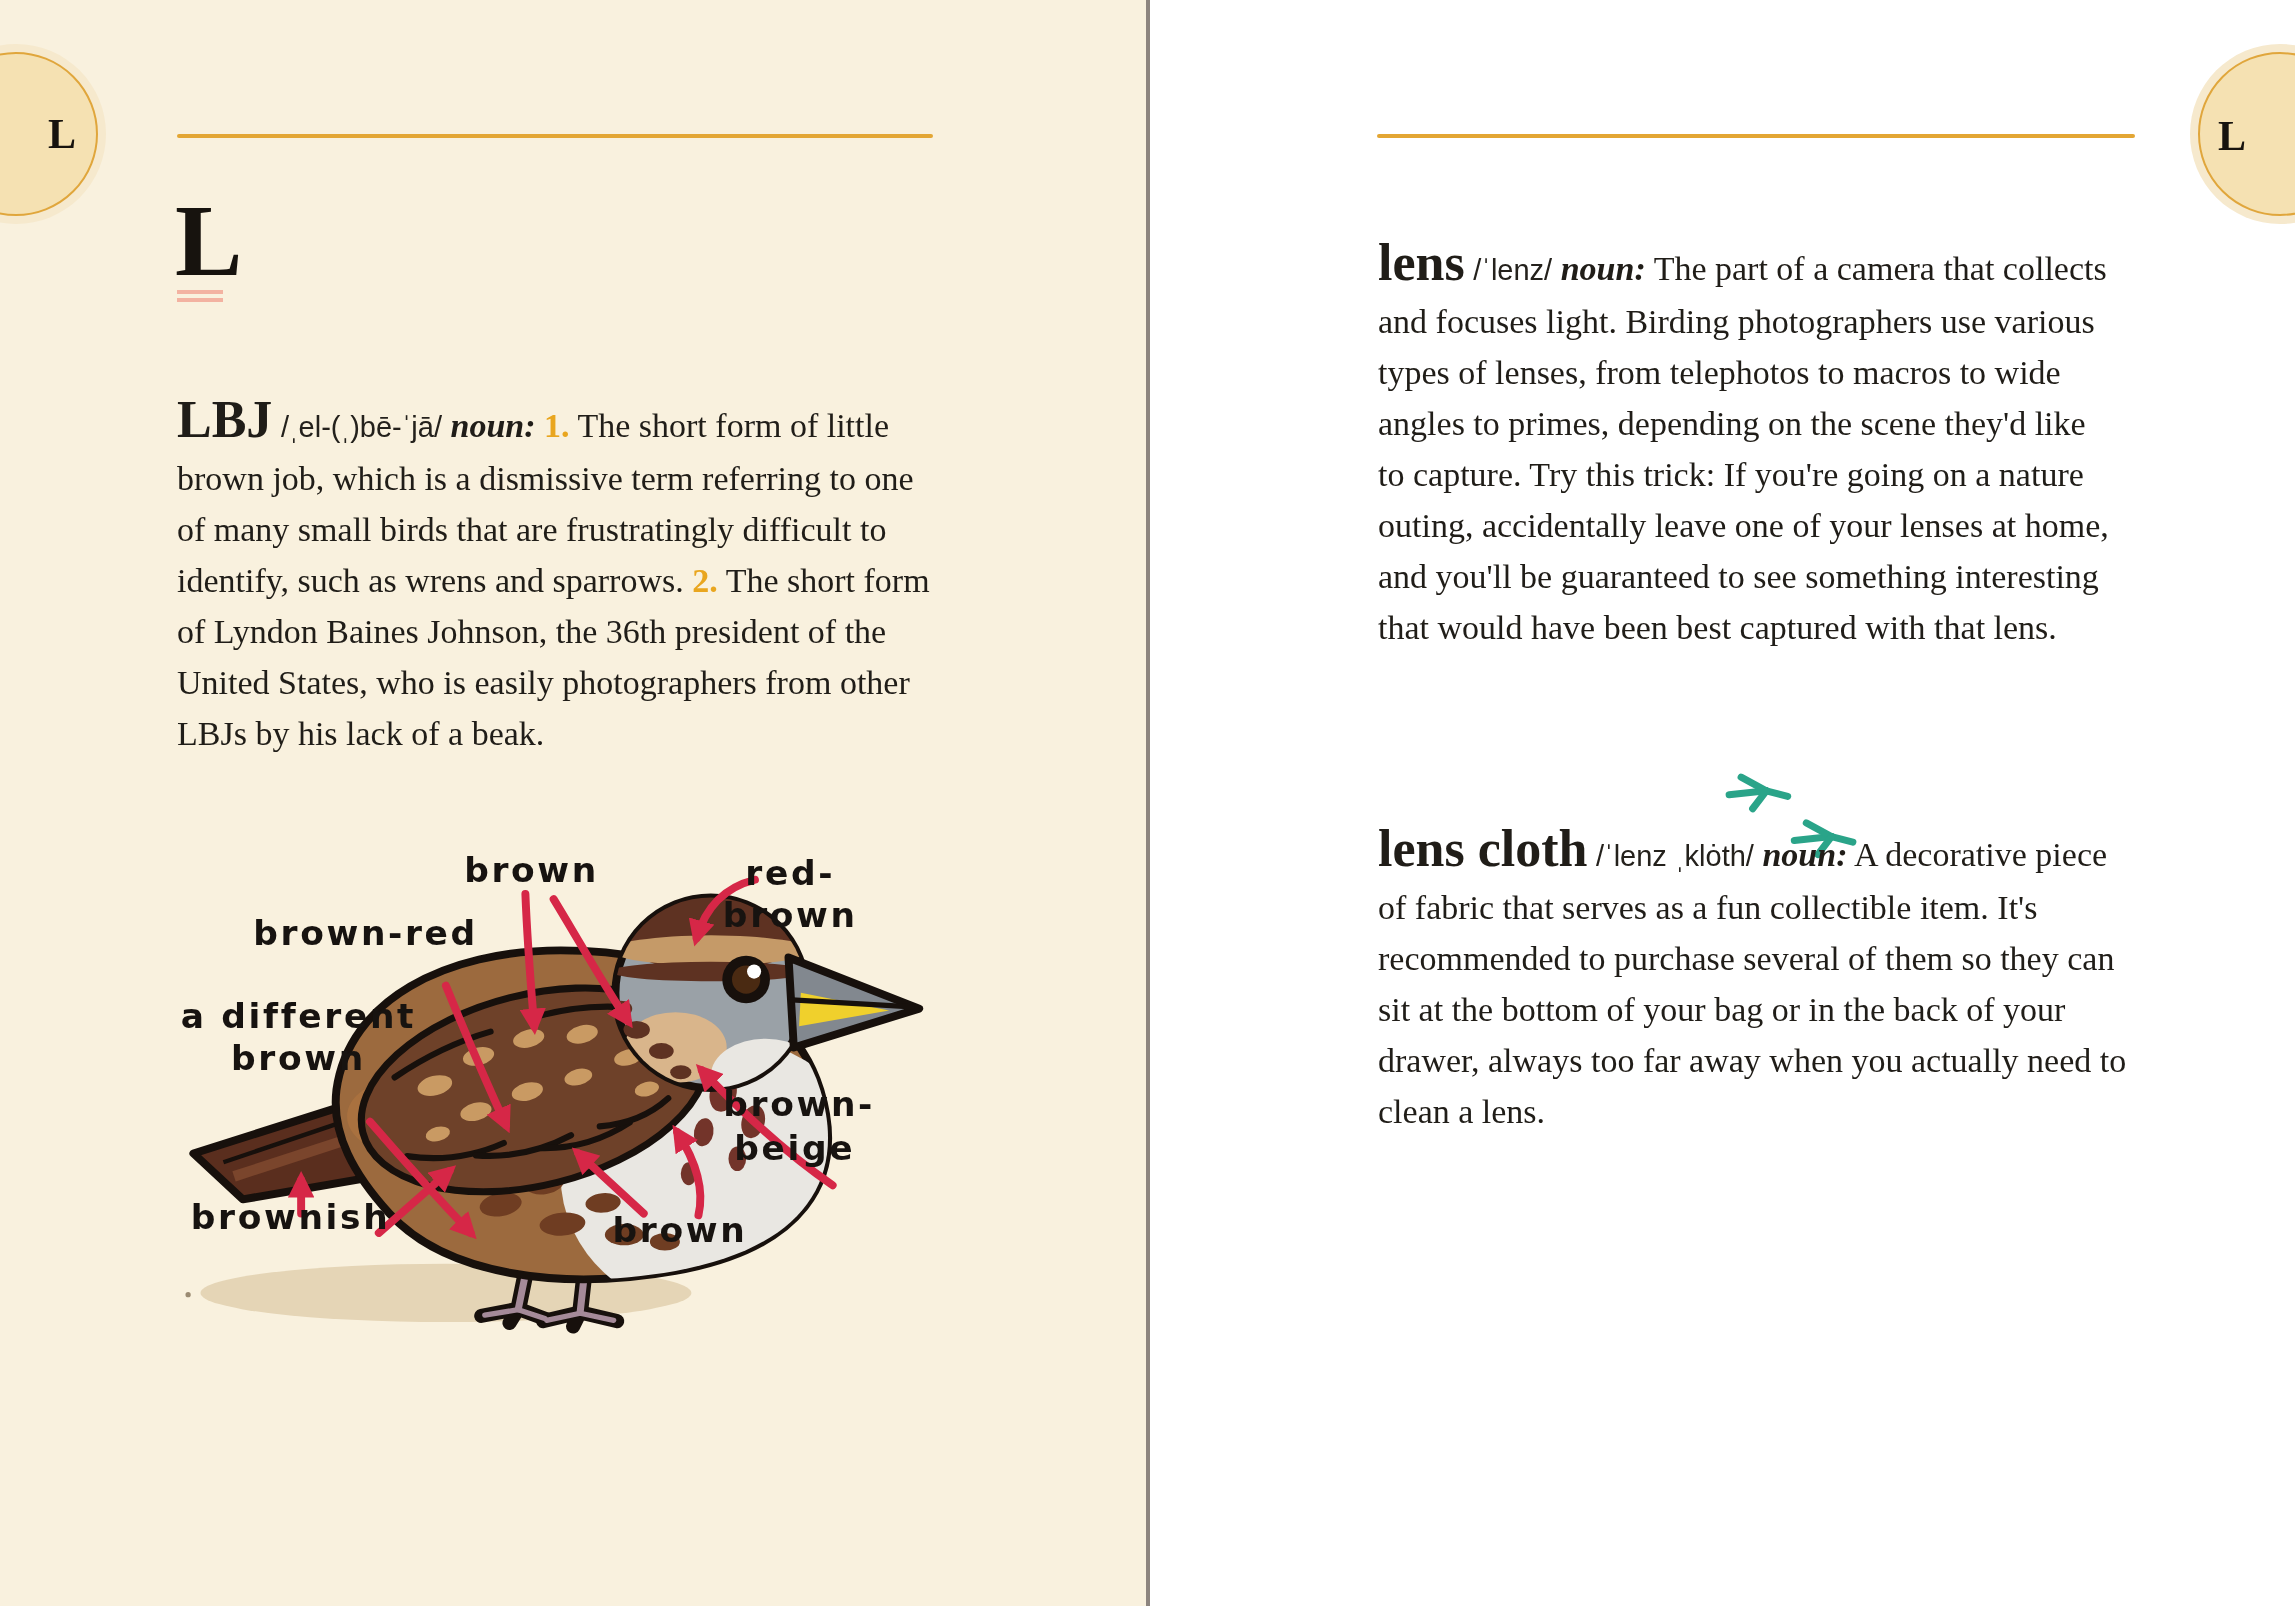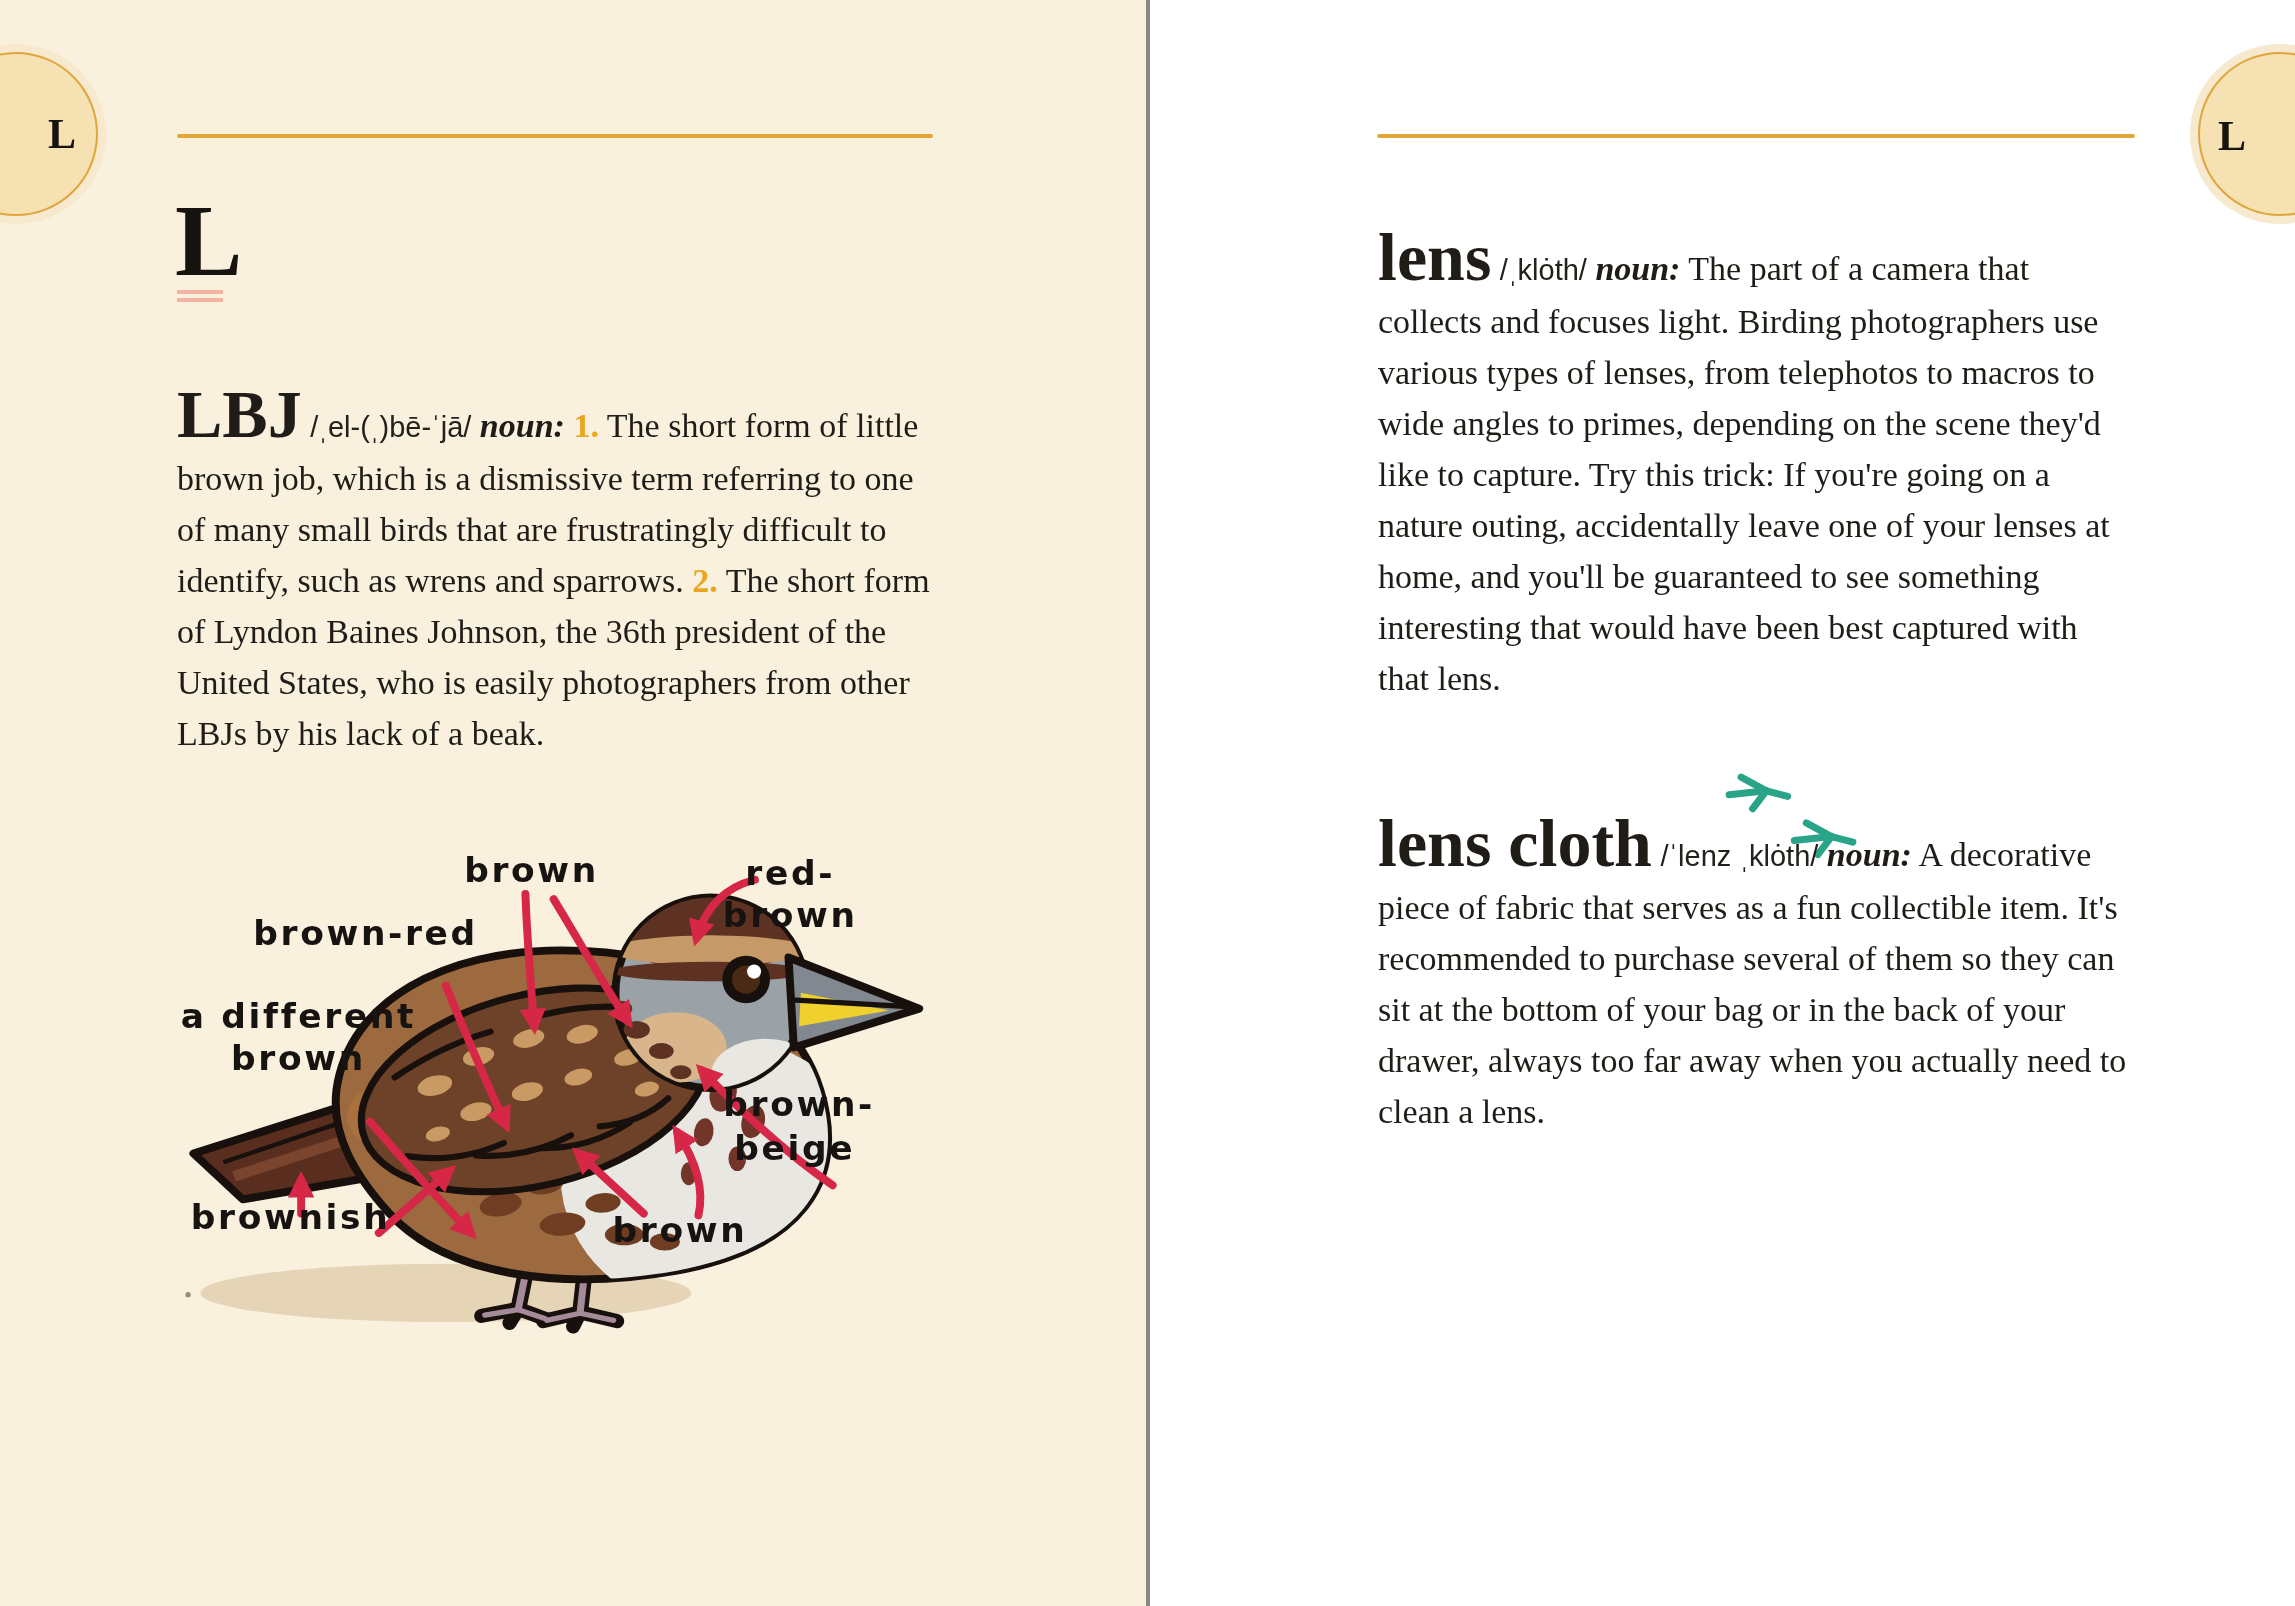--- a/index.html
+++ b/index.html
@@ -29,21 +29,21 @@
   .section-letter{position:absolute;left:175px;top:191px;font-size:101px;font-weight:700;color:#17130e;line-height:1;letter-spacing:0.9px;}
   .section-underline{position:absolute;left:177px;width:46px;height:4.4px;background:#f3b2a1;}
   .u1{top:290px;}
   .u2{top:298px;}
 
   
   .entry{position:absolute;font-size:34px;line-height:51px;color:#201d18;text-align:left;}
   .entry-lbj{left:177px;top:366px;width:759px;}
   .entry-lens{left:1378px;top:209px;width:740px;}
   .entry-lenscloth{left:1378px;top:795px;width:749px;}
-  .headword{font-family:"Liberation Serif",serif;font-weight:700;font-size:68px;line-height:0;letter-spacing:0px;}
+  .headword{font-family:"Liberation Serif",serif;font-weight:700;font-size:52px;line-height:0;letter-spacing:0px;}
   .pron{font-family:"Liberation Sans",sans-serif;font-size:29px;color:#24211c;}
   .pos{font-weight:700;font-style:italic;}
   .sense-num{font-weight:700;color:#e9a61f;}
 
   
   .footer{position:absolute;top:1497px;height:32px;display:flex;align-items:center;}
   .footer .fline{flex:1;height:4.4px;background:#e3a634;border-radius:2.6px;}
   .footer .fnum{font-family:"Liberation Sans",sans-serif;font-weight:700;font-size:27px;color:#17130e;padding:0 21px;letter-spacing:0.9px;}
   .footer-left{left:173px;width:759px;}
   .footer-right{left:1374px;width:763px;}
@@ -219,21 +219,21 @@
       <text class="hand" x="133" y="230">a different</text>
       <text class="hand" x="133" y="278">brown</text>
       <text class="hand" x="124" y="458">brownish</text>
       <text class="hand" x="700" y="330">brown-</text>
       <text class="hand" x="695" y="379">beige</text>
       <text class="hand" x="565" y="472">brown</text>
     </g>
   </svg>
 
   <p class="entry entry-lens"><span class="headword">lens</span>
-    <span class="pron">/ˌklȯth/</span>
+    <span class="pron">/ˈlenz/</span>
     <span class="pos">noun:</span>
     <span>The part of a camera that collects and focuses light. Birding photographers use various types of lenses, from telephotos to macros to wide angles to primes, depending on the scene they'd like to capture. Try this trick: If you're going on a nature outing, accidentally leave one of your lenses at home, and you'll be guaranteed to see something interesting that would have been best captured with that lens.</span></p>
 
   <svg class="footprints" viewBox="0 0 210 120" xmlns="http://www.w3.org/2000/svg">
     <g stroke="#2aa489" stroke-width="8" stroke-linecap="round" fill="none">
       <g transform="translate(62,34) rotate(-14)">
         <path d="M30,16 L8,4"></path>
           <path d="M8,4 L-34,-2"></path>
           <path d="M8,4 L-16,-18"></path>
           <path d="M8,4 L-12,20"></path>

